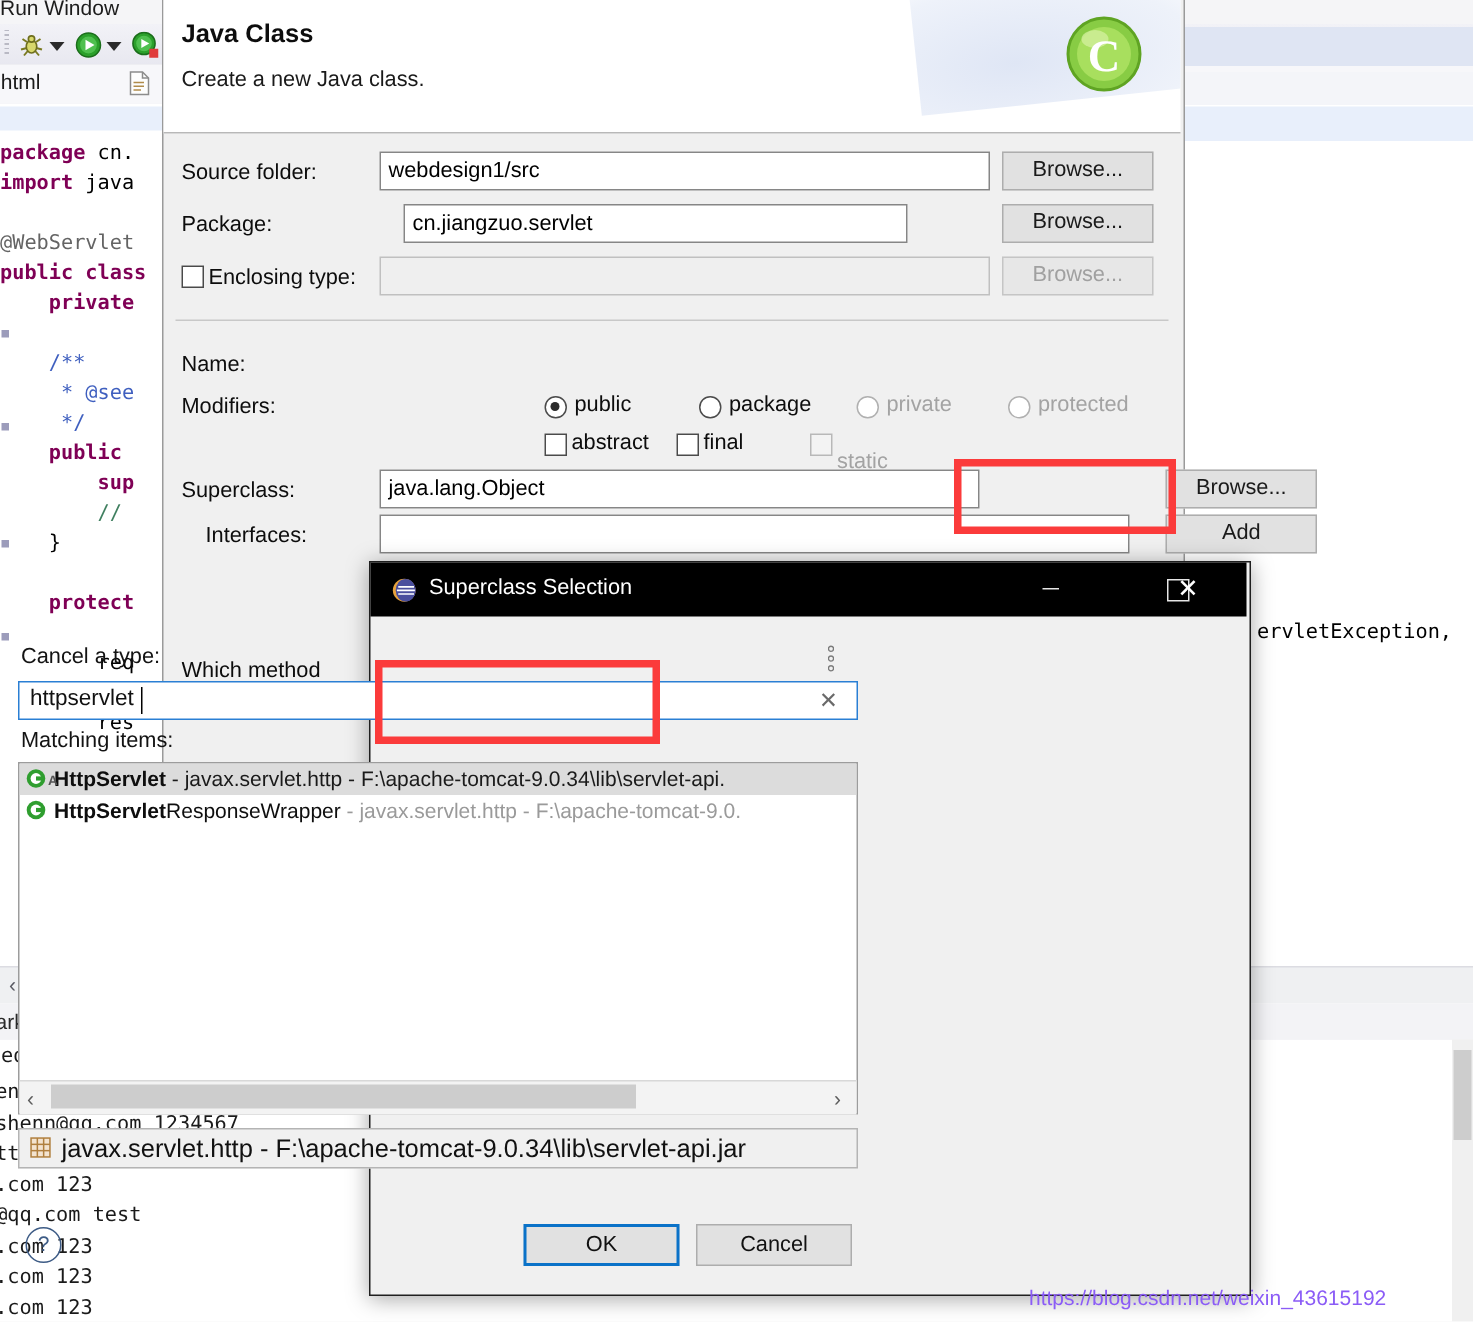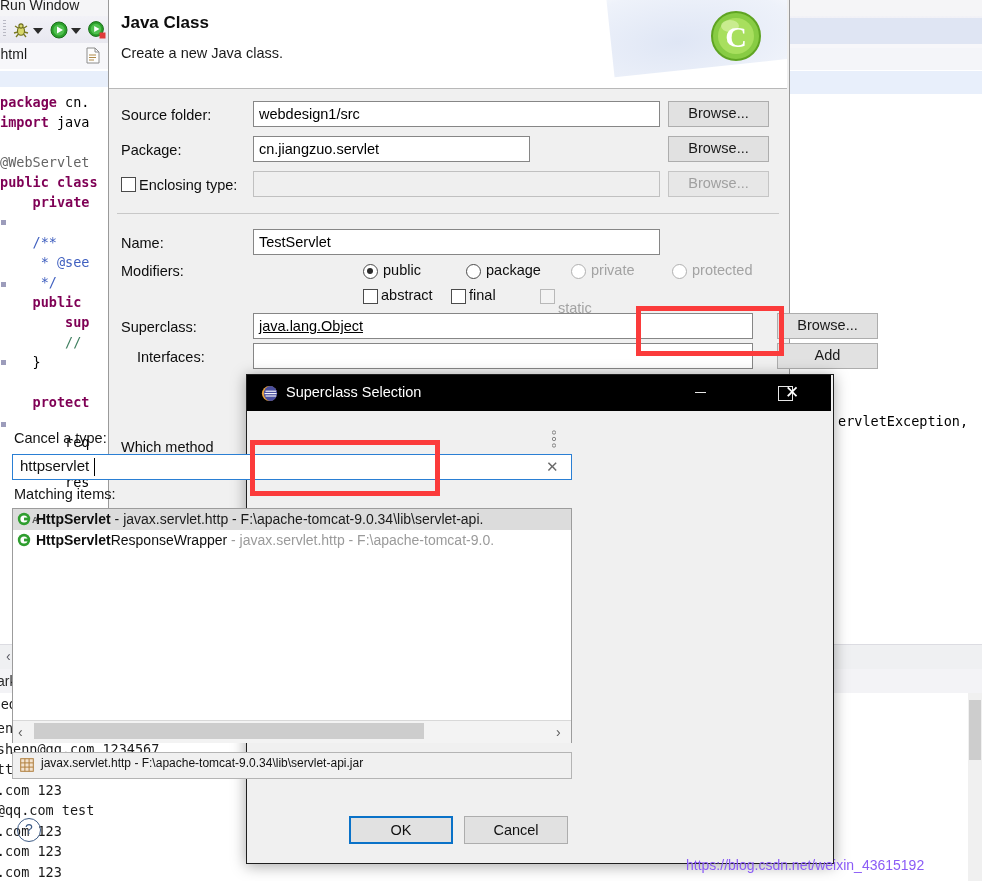--- a/index.html
+++ b/index.html
@@ -89,21 +89,21 @@
   .wz-input.disabled{background:#efefef;border:1px solid #c0c0c0;}
   .wz-btn{background:#e1e1e1;border:1px solid #adadad;font-size:14.5px;color:#1a1a1a;
           text-align:center;box-sizing:border-box;line-height:22px;}
   .wz-btn.disabled{color:#a0a0a0;border-color:#c5c5c5;background:#e7e7e7;}
 
   #w-srcfolder-lbl{left:12px;top:116px;}
   #w-srcfolder-in{left:144px;top:110px;width:407px;height:26px;}
   #w-srcfolder-btn{left:559px;top:110px;width:101px;height:26px;}
 
   #w-pkg-lbl{left:12px;top:151px;}
-  #w-pkg-in{left:144px;top:145px;width:277px;height:26px;}
+  #w-pkg-in{left:160px;top:145px;width:336px;height:26px;}
   #w-pkg-btn{left:559px;top:145px;width:101px;height:26px;}
 
   #w-enc-chk{left:12px;top:186px;width:13px;height:13px;border:1px solid #4a4a4a;background:#fff;}
   #w-enc-lbl{left:30px;top:186px;}
   #w-enc-in{left:144px;top:180px;width:407px;height:26px;}
   #w-enc-btn{left:559px;top:180px;width:101px;height:26px;}
 
   #w-sep1{left:8px;top:222px;width:662px;height:1px;background:#c8c8c8;}
 
   #w-name-lbl{left:12px;top:244px;}
@@ -127,21 +127,21 @@
   .cbox{width:13px;height:13px;border:1.4px solid #4b4b4b;background:#fff;}
   .cbox.dis{border-color:#b8b8b8;background:#f3f3f3;}
   #c-abstract{left:254px;top:298px;}
   #l-abstract{left:272px;top:296px;}
   #c-final{left:342px;top:298px;}
   #l-final{left:360px;top:296px;}
   #c-static{left:431px;top:298px;}
   #l-static{left:449px;top:309px;}
 
   #w-super-lbl{left:12px;top:328px;text-align:right;}
-  #w-super-in{left:144px;top:322px;width:500px;height:26px;text-decoration:underline;}
+  #w-super-in{left:144px;top:322px;width:400px;height:26px;}
   #w-super-btn{left:668px;top:322px;width:101px;height:26px;}
 
   #w-iface-lbl{left:12px;top:358px;margin-left:16px;}
   #w-iface-in{left:144px;top:352px;width:500px;height:26px;}
   #w-iface-btn{left:668px;top:352px;width:101px;height:26px;}
 
   #w-stub-lbl{left:12px;top:448px;width:130px;overflow:hidden;white-space:nowrap;}
   #w-stub-frag{left:290px;top:448px;white-space:nowrap;}
   #w-comment-lbl{left:12px;top:549px;width:180px;overflow:hidden;white-space:nowrap;}
 
@@ -187,21 +187,21 @@
   .li .dark{color:#1a1a1a;}
 
   #dlg-hscroll{left:13px;top:720px;width:558px;height:22px;background:#f3f3f3;border-top:1px solid #d8d8d8;}
   #hs-left{left:18px;top:724px;font-size:14px;color:#5c5c5c;}
   #hs-right{left:556px;top:724px;font-size:14px;color:#5c5c5c;}
   #hs-thumb{left:34px;top:723px;width:390px;height:16px;background:#cdcdcd;}
 
   #dlg-status{left:12px;top:752px;width:560px;height:27px;background:#f0f0f0;
      border:1px solid #b4b4b4;box-sizing:border-box;}
   #dlg-status-ico{left:20px;top:758px;width:14px;height:14px;}
-  #dlg-status-text{left:41px;top:756px;font-size:12px;color:#111;white-space:nowrap;}
+  #dlg-status-text{left:41px;top:756px;font-size:17px;color:#111;white-space:nowrap;}
 
   #dlg-help{left:17px;top:818px;width:24px;height:24px;}
   #dlg-ok{left:349px;top:816px;width:104px;height:28px;background:#e1e1e1;
      border:2px solid #0a72c8;box-sizing:border-box;text-align:center;line-height:24px;font-size:14.5px;color:#111;}
   #dlg-cancel{left:464px;top:816px;width:104px;height:28px;background:#e1e1e1;
      border:1px solid #adadad;box-sizing:border-box;text-align:center;line-height:26px;font-size:14.5px;color:#111;}
 
   #watermark{left:686px;top:857px;font-size:14px;color:#8b5cf6;white-space:nowrap;}
 
   .hicon{width:22px;height:22px;border-radius:50%;border:1.6px solid #3e5c86;
@@ -368,21 +368,20 @@
   <div class="abs wz-btn" id="w-pkg-btn">Browse...</div>
 
   <div class="abs" id="w-enc-chk"></div>
   <div class="abs wz-label" id="w-enc-lbl">Enclosing type:</div>
   <div class="abs wz-input disabled" id="w-enc-in"></div>
   <div class="abs wz-btn disabled" id="w-enc-btn">Browse...</div>
 
   <div class="abs" id="w-sep1"></div>
 
   <div class="abs wz-label" id="w-name-lbl">Name:</div>
-  <div class="abs wz-input" id="w-name-in">TestServlet</div>
 
   <div class="abs wz-label" id="w-mod-lbl">Modifiers:</div>
 
   <div class="abs radio" id="r-public">
       <div class="dot"></div>
     </div>
   <div class="abs rlabel" id="l-public">public</div>
   <div class="abs radio" id="r-package"></div>
   <div class="abs rlabel" id="l-package">package</div>
   <div class="abs radio dis" id="r-private"></div>

